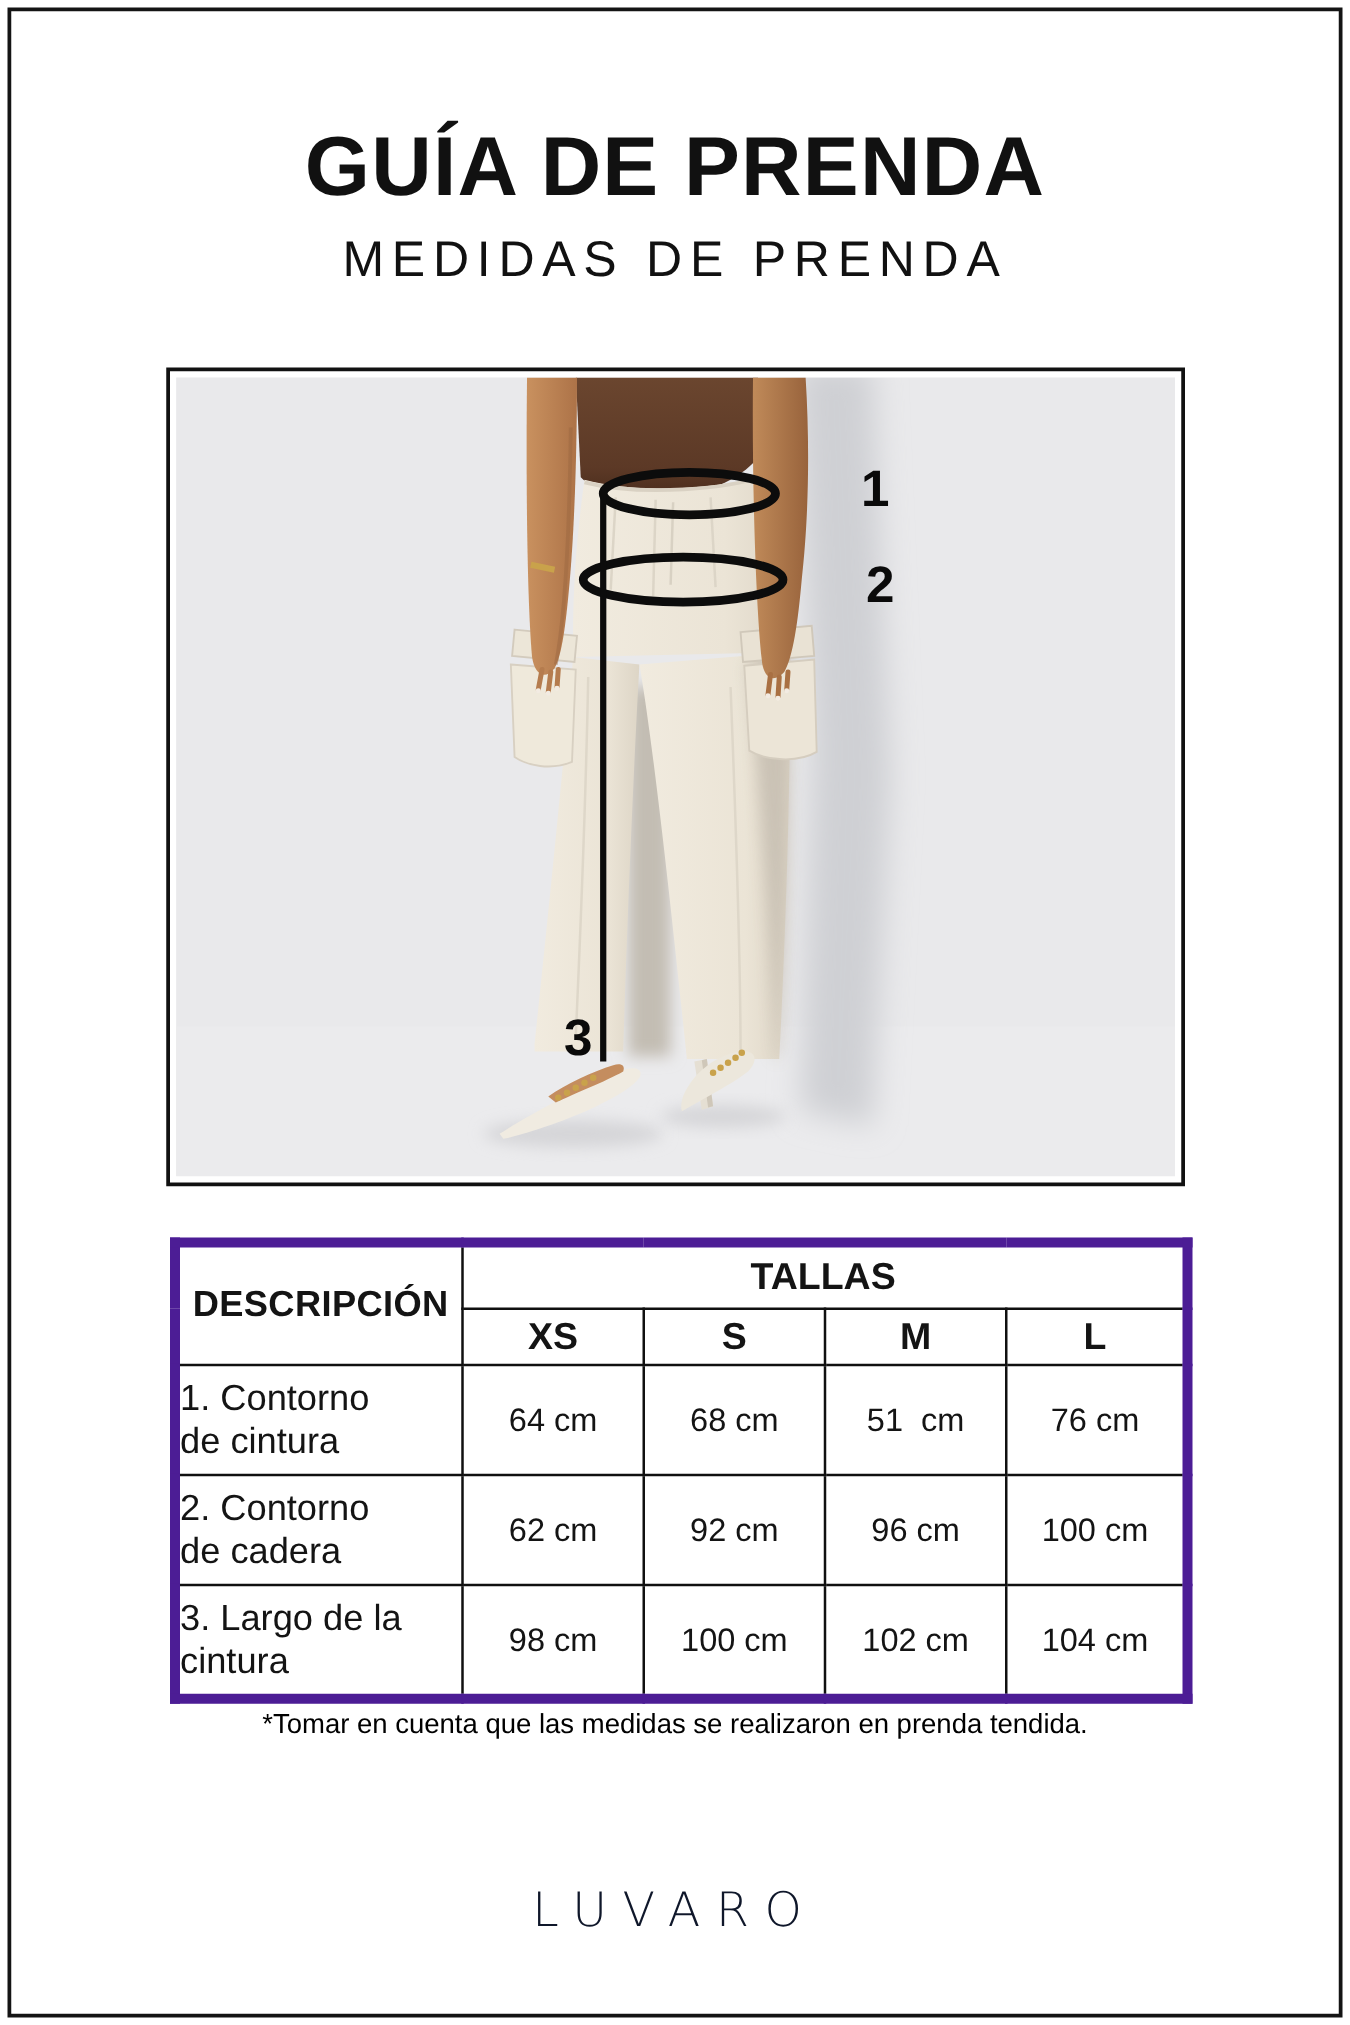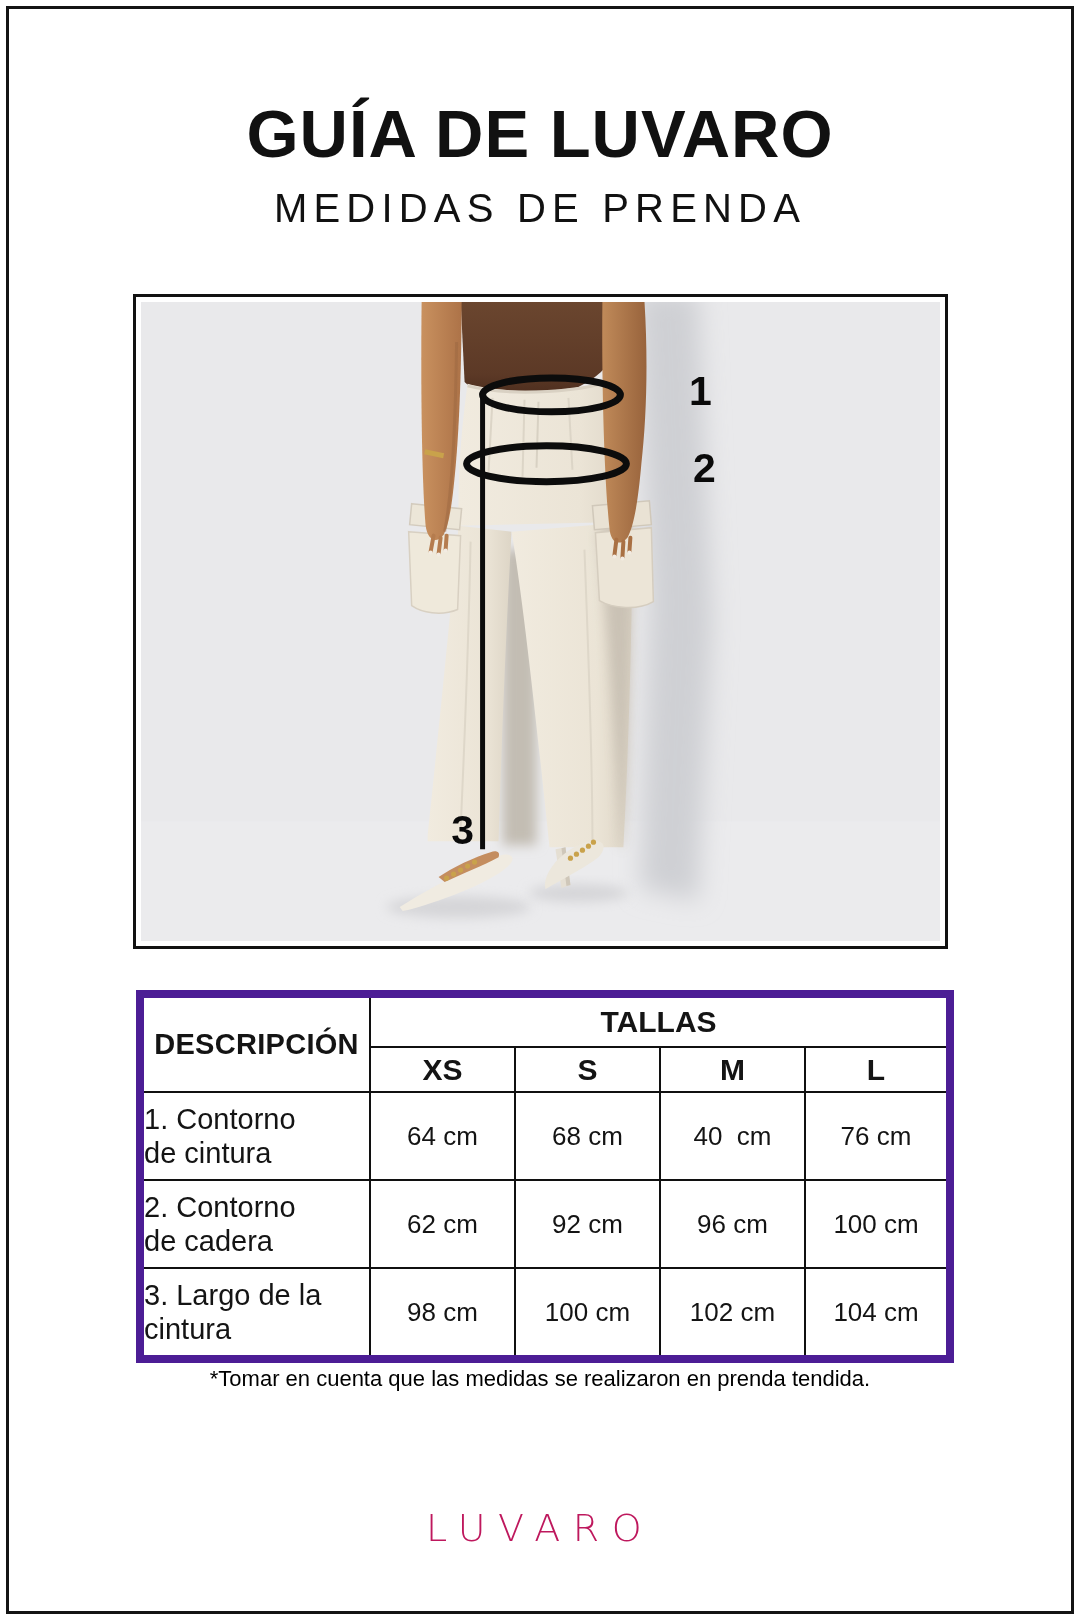--- a/index.html
+++ b/index.html
@@ -42,29 +42,29 @@
   .d-label{font-size:29px;font-weight:normal;text-align:left;padding-left:14px;line-height:1.18;}
   .d-label .line{display:block;}
   .val{font-size:26px;font-weight:400;text-align:center;white-space:pre-wrap;color:#1a1a1a;}
   .footnote{
     position:absolute;top:1366px;left:0;right:0;
     text-align:center;font-size:22px;font-weight:400;color:#000000;
   }
   .brand{
     position:absolute;top:1506px;left:0;right:0;
     text-align:center;font-size:38px;font-weight:200;letter-spacing:0.33em;
-    font-family:"DejaVu Sans", sans-serif;color:#be185d;
+    font-family:"DejaVu Sans", sans-serif;color:#0f172a;
   }
 </style>
 </head>
 <body>
 
 <div class="page-border"></div>
 
-<h1 class="title">GUÍA DE LUVARO</h1>
+<h1 class="title">GUÍA DE PRENDA</h1>
 <div class="subtitle">MEDIDAS DE PRENDA</div>
 
 <div class="photo-frame">
   <div class="photo">
     <svg viewBox="0 0 800 640" preserveAspectRatio="none">
       <defs>
         <linearGradient id="gTop" x1="0" y1="0" x2="0" y2="1">
           <stop offset="0" stop-color="#6b462f"></stop>
           <stop offset="0.75" stop-color="#5c3926"></stop>
           <stop offset="1" stop-color="#492b1c"></stop>
@@ -192,21 +192,21 @@
     <th class="h-size">M</th>
     <th class="h-size">L</th>
   </tr>
   <tr class="r-data">
     <th class="d-label">
       <span class="line">1. Contorno</span>
       <span class="line">de cintura</span>
     </th>
     <td class="val">64 cm</td>
     <td class="val">68 cm</td>
-    <td class="val">40  cm</td>
+    <td class="val">51  cm</td>
     <td class="val">76 cm</td>
   </tr>
   <tr class="r-data">
     <th class="d-label">
       <span class="line">2. Contorno</span>
       <span class="line">de cadera</span>
     </th>
     <td class="val">62 cm</td>
     <td class="val">92 cm</td>
     <td class="val">96 cm</td>

